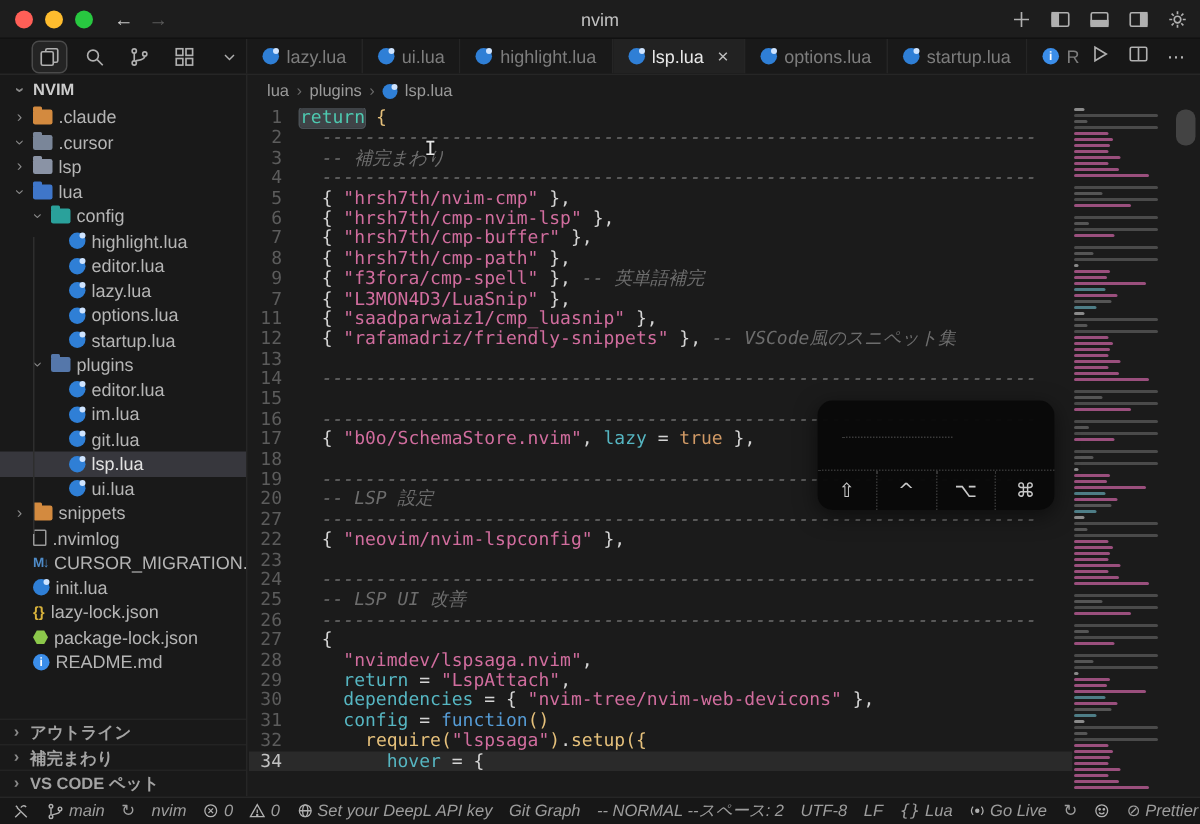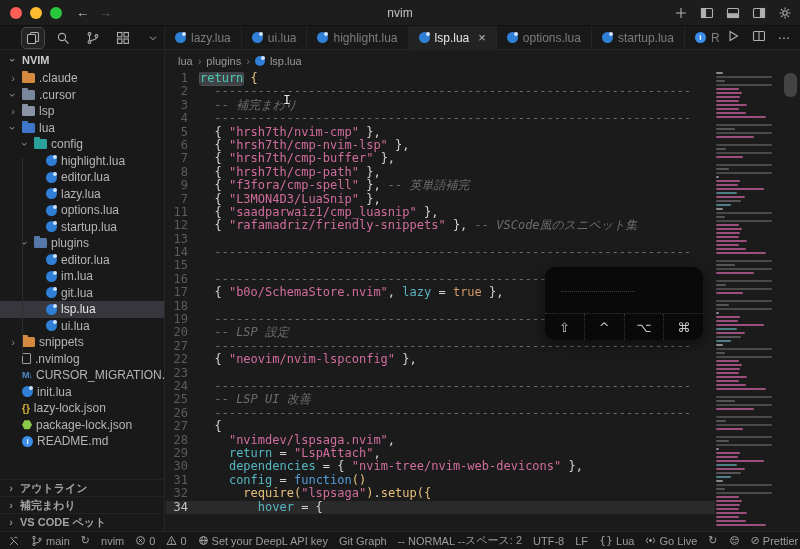--- a/index.html
+++ b/index.html
@@ -65,21 +65,21 @@
   .seg-prop { color:#56b6c2; } .seg-pun { color:#d4d4d4; } .seg-bool { color:#d19a66; }
   .seg-paren { color:#e5c07b; }
   .hlbox { background:#3f4347; border-radius:2px; outline:1px solid #4a5055; }
 
   
   .minimap { position:absolute; right:22px; top:22px; width:62px; bottom:0; overflow:hidden; }
   .mmrow { height:2px; margin-bottom:2px; border-radius:1px; }
   .vscroll { position:absolute; right:3px; top:23px; width:13px; height:24px; background:#4a4a4a; border-radius:6px; opacity:.85; }
 
   
-  .statusbar { position:absolute; left:0; bottom:0; width:800px; height:18px; background:#171717; border-top:1px solid #262626; display:flex; align-items:center; justify-content:space-between; font-size:11px; color:#9d9d9d; padding:0 8px; }
+  .statusbar { position:absolute; left:0; bottom:0; width:800px; height:18px; background:#171717; border-top:1px solid #262626; display:flex; align-items:center; justify-content:space-between; font-size:11px; color:#9d9d9d; padding:0 8px;font-style:italic; }
   .sb-group { display:flex; align-items:center; gap:11px; white-space:nowrap; }
   .sb-item { display:flex; align-items:center; gap:3px; }
   .sb-item svg { display:block; }
 
   
   .keycast { position:absolute; left:545px; top:267px; width:158px; height:73px; background:rgba(8,8,8,.96); border-radius:10px; box-shadow:0 4px 14px rgba(0,0,0,.5); }
   .keycast .hist { position:absolute; left:16px; top:24px; width:74px; border-bottom:1px dotted #3a3a3a; }
   .keyrow { position:absolute; left:0; right:0; bottom:0; height:27px; border-top:1px dotted #353535; display:flex; }
   .keycell { flex:1; display:flex; align-items:center; justify-content:center; color:#c9c9c9; font-size:13px; border-left:1px dotted #353535; font-family:"DejaVu Sans",sans-serif; }
   .keycell:first-child { border-left:none; }

